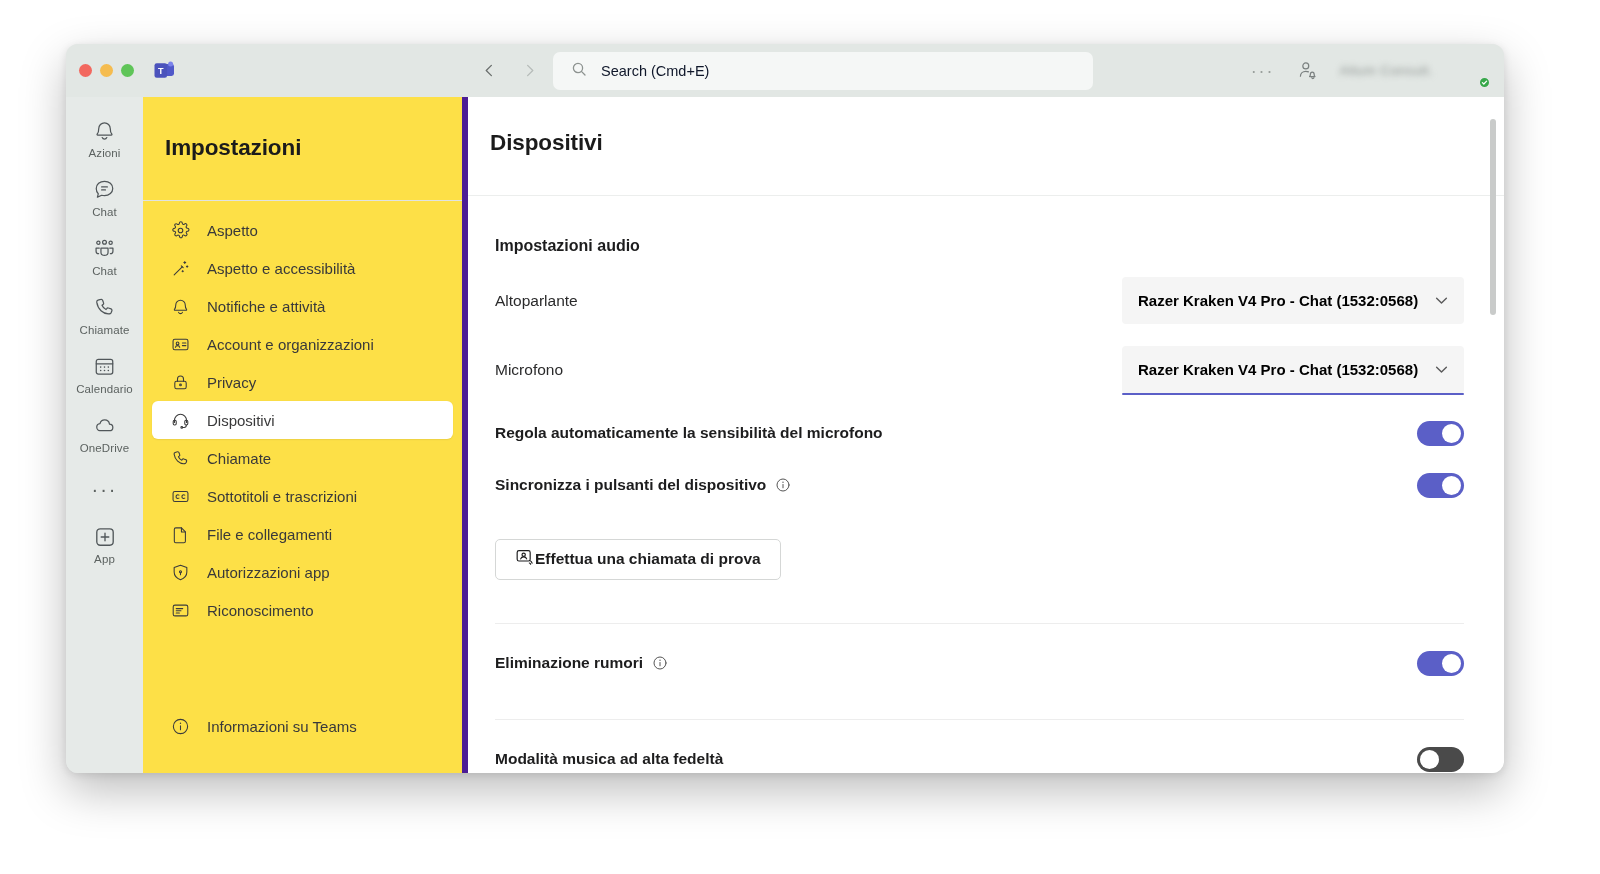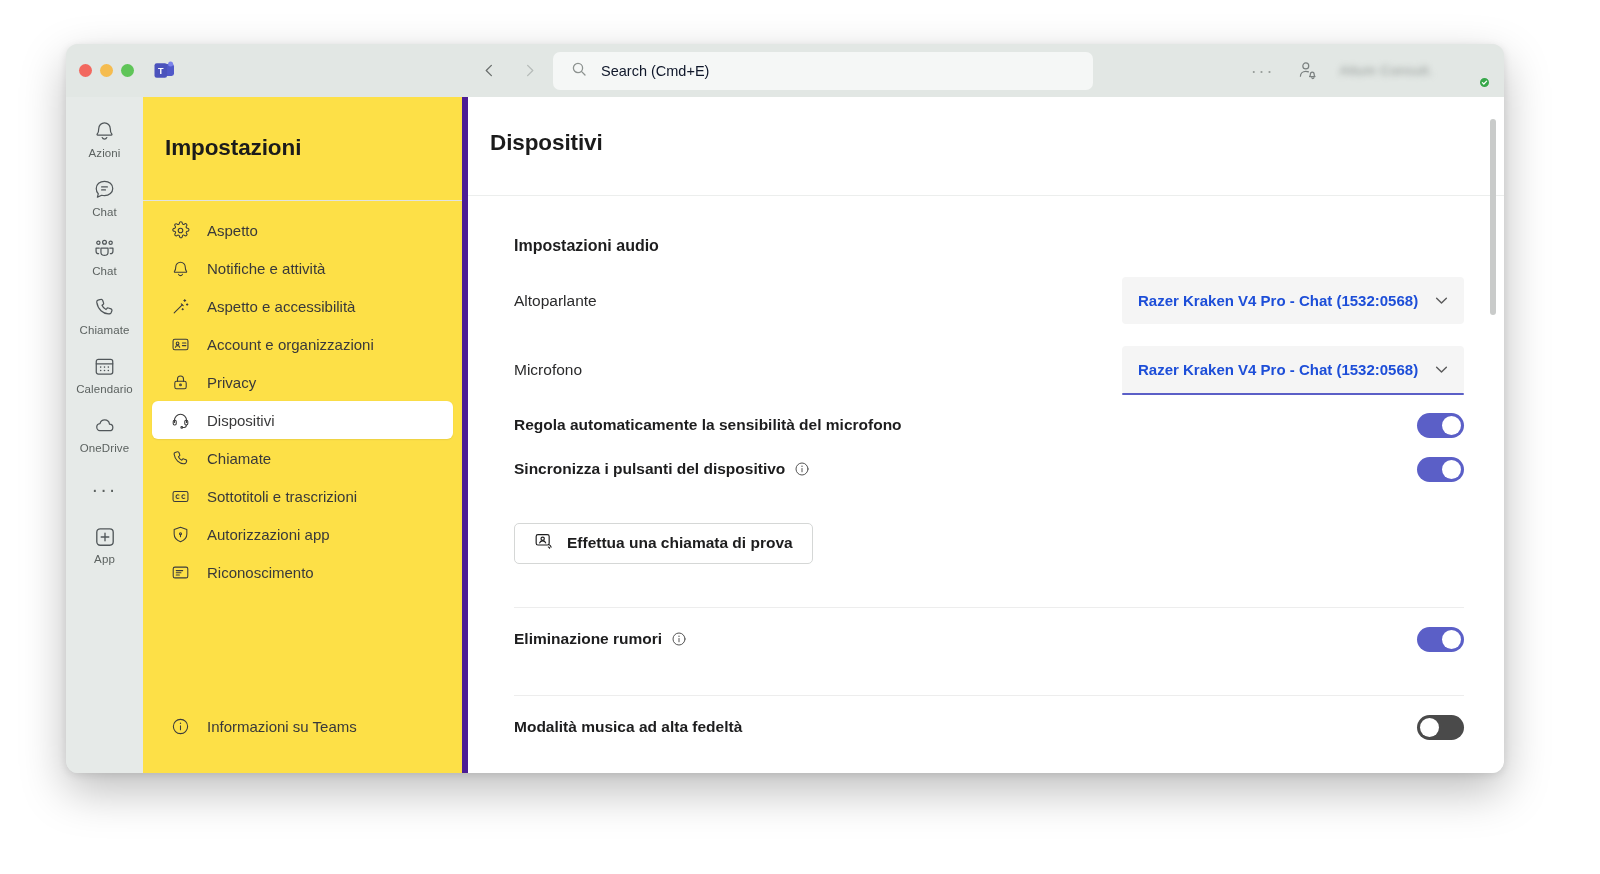--- a/index.html
+++ b/index.html
@@ -155,21 +155,21 @@
     min-width: 0;
   }
   .content-head {
     padding: 33px 0 0 22px;
     font-size: 22.5px; font-weight: 700; color: #1b1b1b;
     letter-spacing: -.1px;
   }
   .content-divider { height: 1px; background: #eceeed; margin-top: 39px; }
   .scrollarea {
     flex: 1; overflow: hidden; position: relative;
-    padding: 0 40px 0 46px;
+    padding: 0 40px 0 27px;
   }
   .section-title {
     font-size: 16px; font-weight: 700; color: #1d1d1e;
     margin-top: 41px;
   }
 
   .device-row {
     display: flex; align-items: center;
     margin-top: 22px;
   }
@@ -181,26 +181,26 @@
     border-radius: 4px;
     padding: 12px 14px 12px 16px;
     display: flex; align-items: center; gap: 10px;
     position: relative;
   }
   .dropdown.focused::after {
     content: "";
     position: absolute; left: 1px; right: 1px; bottom: -1px;
     height: 2px; border-radius: 2px;
   }
-  .dd-text { font-size: 15px; font-weight: 700; color: #1d4ed8; line-height: 1.55; flex: 1; }
+  .dd-text { font-size: 15px; font-weight: 700; color: #000000; line-height: 1.55; flex: 1; }
   .dd-chev { color: #5a5a5b; display: flex; align-items: center; }
 
   .toggle-row {
     display: flex; align-items: center;
-    margin-top: 19px;
+    margin-top: 27px;
   }
   .toggle-label {
     font-size: 15.5px; font-weight: 700; color: #1d1d1e;
     display: flex; align-items: center; gap: 9px;
   }
   .info-ico { color: #555; display: flex; align-items: center; }
   .switch {
     margin-left: auto;
     width: 47px; height: 25px; border-radius: 13px;
     position: relative; flex: 0 0 47px;
@@ -208,21 +208,21 @@
   .switch .knob {
     position: absolute; top: 3px;
     width: 19px; height: 19px; border-radius: 50%;
     background: #ffffff;
   }
   .switch.on .knob { right: 3px; }
   .switch.off .knob { left: 3px; }
 
   .testcall {
     margin-top: 41px;
-    display: inline-flex; align-items: center; gap: 13px;
+    display: inline-flex; align-items: center; gap: 0;
     height: 41px; padding: 0 19px;
     border: 1px solid #d5d7d6; border-radius: 5px;
     background: #fff;
     font-size: 15.5px; font-weight: 700; color: #1d1d1e;
     width: max-content;
   }
   .hr { height: 1px; background: #ededed; margin-top: 43px; }
 
   .scrollbar-track {
     position: absolute; right: 8px; top: 22px;
@@ -397,36 +397,36 @@
                 <circle cx="12" cy="12" r="2.9"></circle>
                 <path d="M19.3 13.8a1.5 1.5 0 0 0 .3 1.7l.1.1a1.8 1.8 0 1 1-2.6 2.6l-.1-.1a1.5 1.5 0 0 0-1.7-.3 1.5 1.5 0 0 0-.9 1.4v.2a1.8 1.8 0 1 1-3.7 0v-.1a1.5 1.5 0 0 0-1-1.4 1.5 1.5 0 0 0-1.7.3l-.1.1a1.8 1.8 0 1 1-2.6-2.6l.1-.1a1.5 1.5 0 0 0 .3-1.7 1.5 1.5 0 0 0-1.4-.9h-.2a1.8 1.8 0 1 1 0-3.7h.1a1.5 1.5 0 0 0 1.4-1 1.5 1.5 0 0 0-.3-1.7l-.1-.1a1.8 1.8 0 1 1 2.6-2.6l.1.1a1.5 1.5 0 0 0 1.7.3h.1a1.5 1.5 0 0 0 .9-1.4v-.2a1.8 1.8 0 1 1 3.7 0v.1a1.5 1.5 0 0 0 .9 1.4 1.5 1.5 0 0 0 1.7-.3l.1-.1a1.8 1.8 0 1 1 2.6 2.6l-.1.1a1.5 1.5 0 0 0-.3 1.7v.1a1.5 1.5 0 0 0 1.4.9h.2a1.8 1.8 0 1 1 0 3.7h-.1a1.5 1.5 0 0 0-1.4.9z"></path>
               </svg>
             </span>
             <span>Aspetto</span>
           </div>
 
           <div class="nav-item">
             <span class="nav-ico">
               <svg width="19" height="19" viewBox="0 0 24 24" fill="none" stroke="currentColor" stroke-width="1.35" stroke-linecap="round" stroke-linejoin="round">
-                <path d="M6 10a6 6 0 1 1 12 0c0 3.2.7 4.7 1.6 5.7.4.4.1 1.1-.5 1.1H4.9c-.6 0-.9-.7-.5-1.1C5.3 14.7 6 13.2 6 10z"></path>
-                <path d="M9.6 19.4a2.6 2.6 0 0 0 4.8 0"></path>
-              </svg>
-            </span>
-            <span>Notifiche e attività</span>
-          </div>
-
-          <div class="nav-item">
-            <span class="nav-ico">
-              <svg width="19" height="19" viewBox="0 0 24 24" fill="none" stroke="currentColor" stroke-width="1.35" stroke-linecap="round" stroke-linejoin="round">
                 <path d="M4 20 14.2 9.8"></path>
                 <path d="M13 8.6 15.4 11"></path>
                 <path d="M17.4 3.2v2.4M16.2 4.4h2.4M20.4 8.6v1.8M19.5 9.5h1.8M14.8 14.6v1.6M14 15.4h1.6"></path>
               </svg>
             </span>
             <span>Aspetto e accessibilità</span>
+          </div>
+
+          <div class="nav-item">
+            <span class="nav-ico">
+              <svg width="19" height="19" viewBox="0 0 24 24" fill="none" stroke="currentColor" stroke-width="1.35" stroke-linecap="round" stroke-linejoin="round">
+                <path d="M6 10a6 6 0 1 1 12 0c0 3.2.7 4.7 1.6 5.7.4.4.1 1.1-.5 1.1H4.9c-.6 0-.9-.7-.5-1.1C5.3 14.7 6 13.2 6 10z"></path>
+                <path d="M9.6 19.4a2.6 2.6 0 0 0 4.8 0"></path>
+              </svg>
+            </span>
+            <span>Notifiche e attività</span>
           </div>
 
           <div class="nav-item">
             <span class="nav-ico">
               <svg width="19" height="19" viewBox="0 0 24 24" fill="none" stroke="currentColor" stroke-width="1.35" stroke-linecap="round" stroke-linejoin="round">
                 <rect x="2.6" y="5.4" width="18.8" height="13.2" rx="2.2"></rect>
                 <circle cx="8.3" cy="10.6" r="1.7"></circle>
                 <path d="M5.6 15.6c.3-1.4 1.4-2.2 2.7-2.2s2.4.8 2.7 2.2"></path>
                 <path d="M14.4 10.2h4.4M14.4 13.4h4.4"></path>
               </svg>
@@ -471,20 +471,29 @@
             <span class="nav-ico">
               <svg width="19" height="19" viewBox="0 0 24 24" fill="none" stroke="currentColor" stroke-width="1.35" stroke-linecap="round" stroke-linejoin="round">
                 <rect x="2.6" y="5.6" width="18.8" height="12.8" rx="2.4"></rect>
                 <path d="M10 10.3a2.3 2.3 0 0 0-3.6 1.9 2.3 2.3 0 0 0 3.6 1.9"></path>
                 <path d="M17.4 10.3a2.3 2.3 0 0 0-3.6 1.9 2.3 2.3 0 0 0 3.6 1.9"></path>
               </svg>
             </span>
             <span>Sottotitoli e trascrizioni</span>
           </div>
 
+          <div class="nav-item">
+            <span class="nav-ico">
+              <svg width="19" height="19" viewBox="0 0 24 24" fill="none" stroke="currentColor" stroke-width="1.35" stroke-linecap="round" stroke-linejoin="round">
+                <path d="M6 3.6h7.2l5 5v12a1.8 1.8 0 0 1-1.8 1.8H6a1.8 1.8 0 0 1-1.8-1.8V5.4A1.8 1.8 0 0 1 6 3.6z"></path>
+                <path d="M13.2 3.6v5.2h5"></path>
+              </svg>
+            </span>
+            <span>File e collegamenti</span>
+          </div>
 
           <div class="nav-item">
             <span class="nav-ico">
               <svg width="19" height="19" viewBox="0 0 24 24" fill="none" stroke="currentColor" stroke-width="1.35" stroke-linecap="round" stroke-linejoin="round">
                 <path d="M12 2.8 20 5.8v5.6c0 4.6-3.2 8.1-8 9.8-4.8-1.7-8-5.2-8-9.8V5.8z"></path>
                 <circle cx="12" cy="11" r="1.3"></circle>
                 <path d="M12 12.3v2.6"></path>
               </svg>
             </span>
             <span>Autorizzazioni app</span>

